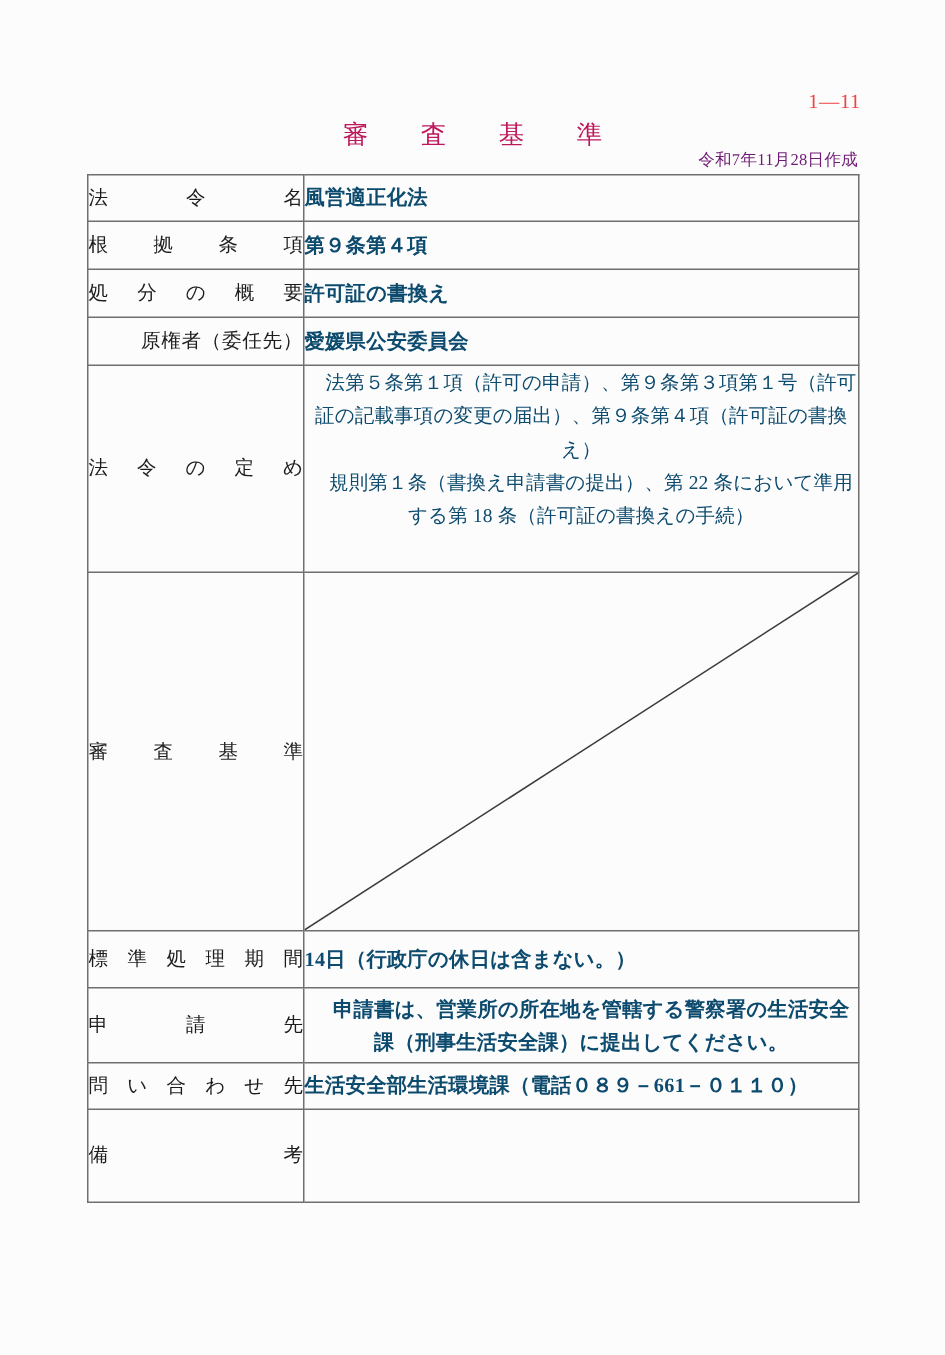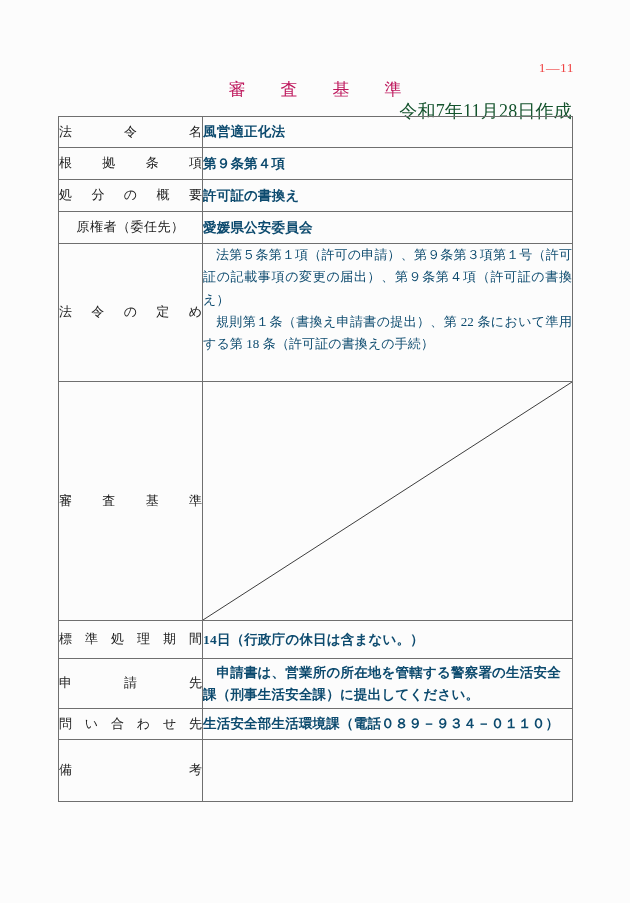--- a/index.html
+++ b/index.html
@@ -46,22 +46,22 @@
     letter-spacing: 9px;
     text-indent: 9px;
     color: #be185d;
     white-space: nowrap;
   }
 
   .created-date {
     position: absolute;
     right: 58px;
     top: 99px;
-    font-size: 18px;
-    color: #14532d;
+    font-size: 11px;
+    color: #701a75;
     white-space: nowrap;
     letter-spacing: 0.2px;
   }
 
   
   .sheet {
     position: absolute;
     left: 58px;
     top: 116px;
     width: 514px;
@@ -87,41 +87,41 @@
     white-space: nowrap;
   }
   .lbl-spread {
     display: flex;
     justify-content: space-between;
     width: 100%;
   }
   .lbl-spread > span { display: inline-block; }
   .lbl-plain {
     display: block;
-    text-align: center;
+    text-align: right;
     letter-spacing: 0.5px;
   }
 
   
   .val {
     font-size: 13.5px;
     color: #0c4a6e;
     padding: 4px 10px 4px 12px;
     line-height: 1.6;
     font-weight: bold;
     letter-spacing: 0.2px;
   }
   .val-normal {
     font-weight: normal;
     font-size: 13px;
     line-height: 1.72;
     letter-spacing: 0.1px;
     text-align: justify;
   }
-  .val-indent { text-indent: 1em; }
+  .val-indent { text-indent: 1em; text-align: center; }
 
   .row-h31  { height: 31px; }
   .row-h32  { height: 32px; }
   .row-h138 { height: 138px; }
   .row-h239 { height: 239px; }
   .row-h38  { height: 38px; }
   .row-h50  { height: 50px; }
   .row-h62  { height: 62px; }
 
   .criteria-label-cell { vertical-align: middle; }
@@ -262,21 +262,21 @@
         <td class="lbl">
           <span class="lbl-spread">
             <span>問</span>
             <span>い</span>
             <span>合</span>
             <span>わ</span>
             <span>せ</span>
             <span>先</span>
           </span>
         </td>
-        <td class="val nowrap">生活安全部生活環境課（電話０８９－９３４－０１１０）</td>
+        <td class="val nowrap">生活安全部生活環境課（電話０８９－661－０１１０）</td>
       </tr>
 
       <tr class="row-h62">
         <td class="lbl">
           <span class="lbl-spread">
             <span>備</span>
             <span>考</span>
           </span>
         </td>
         <td class="val empty-cell"></td>

